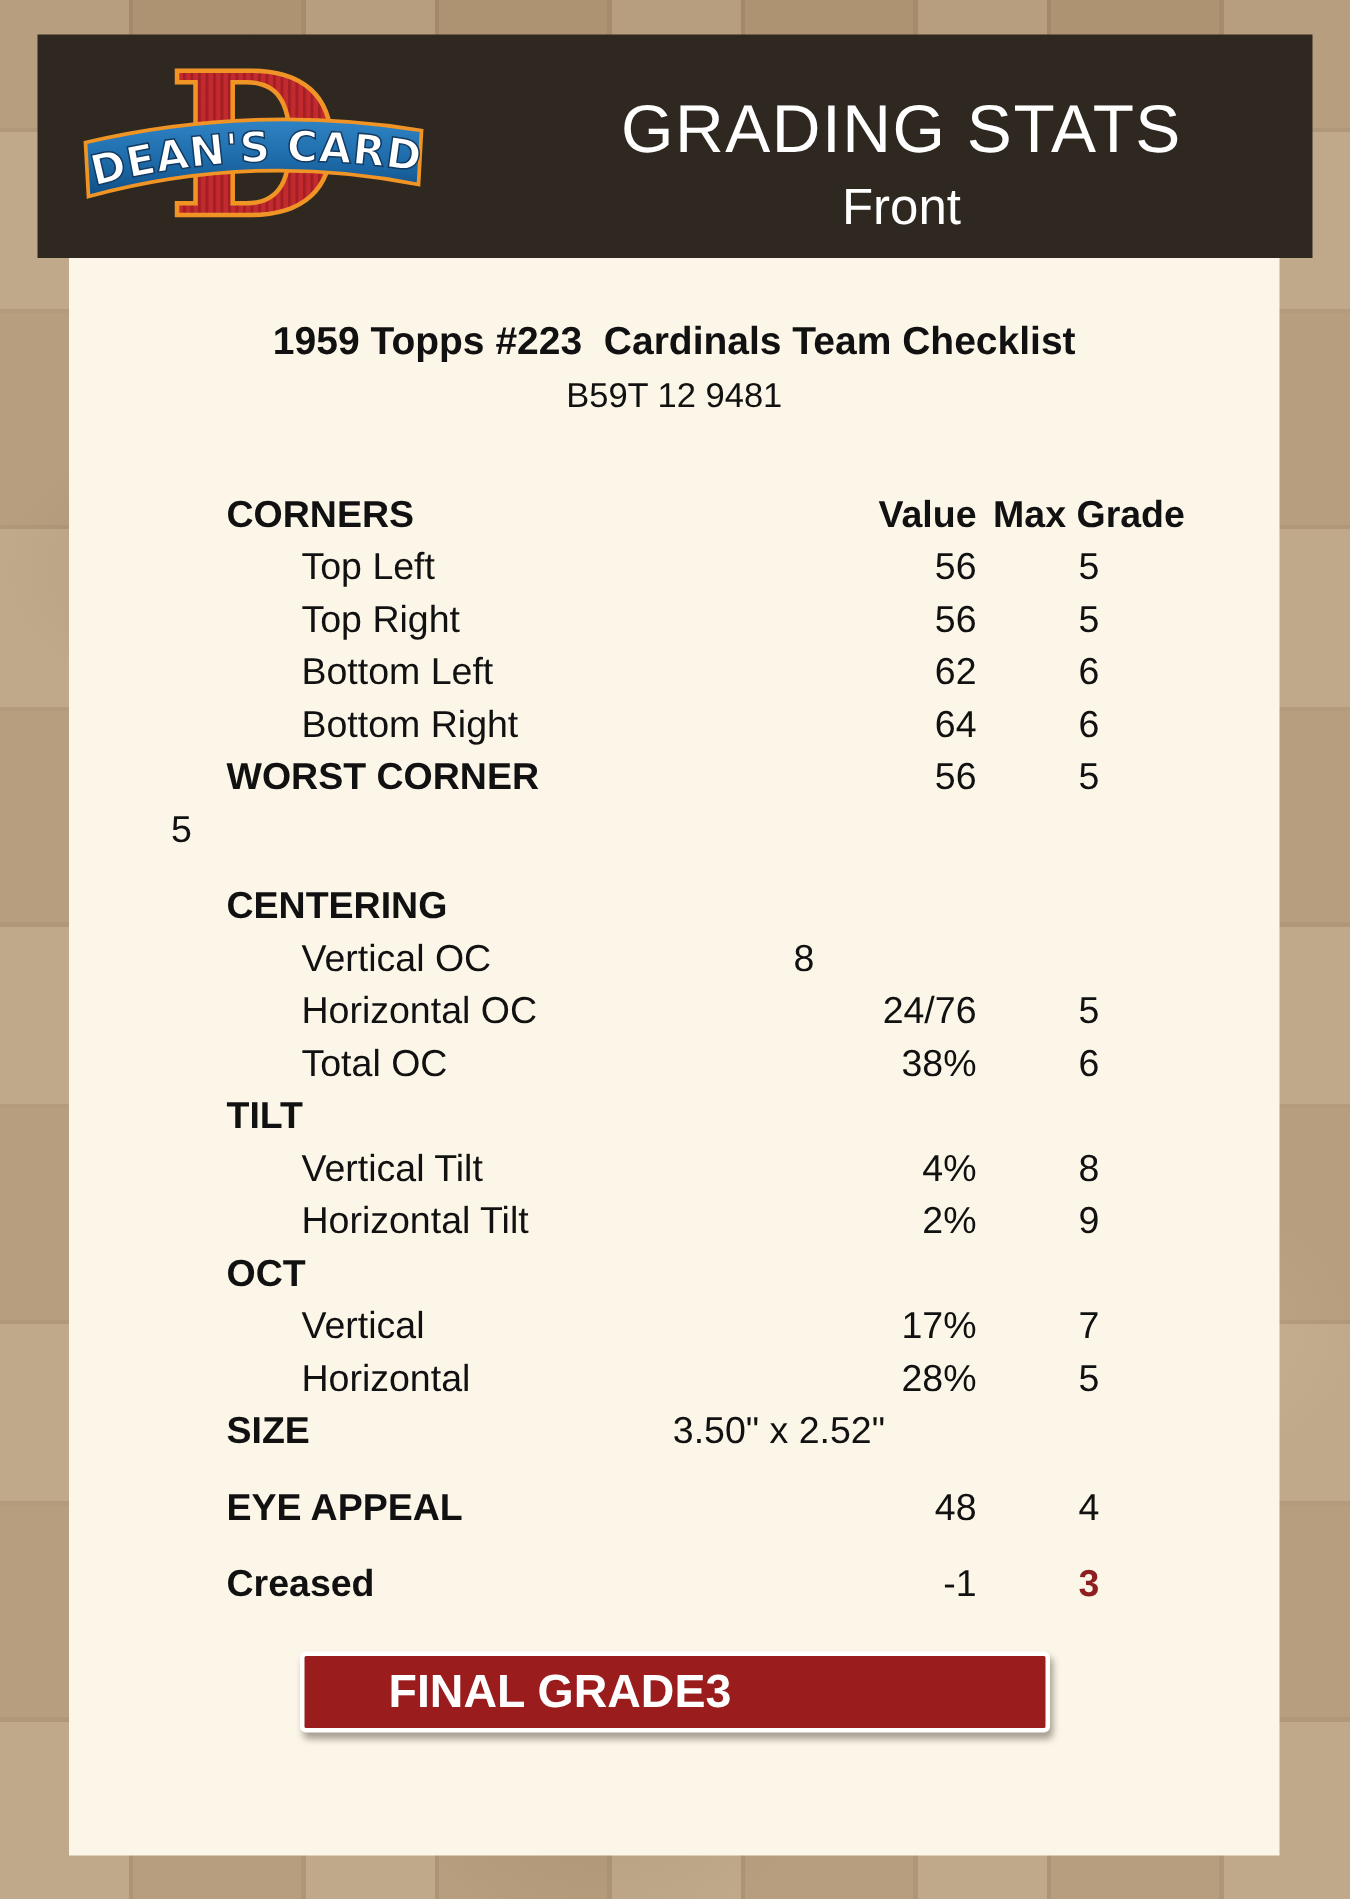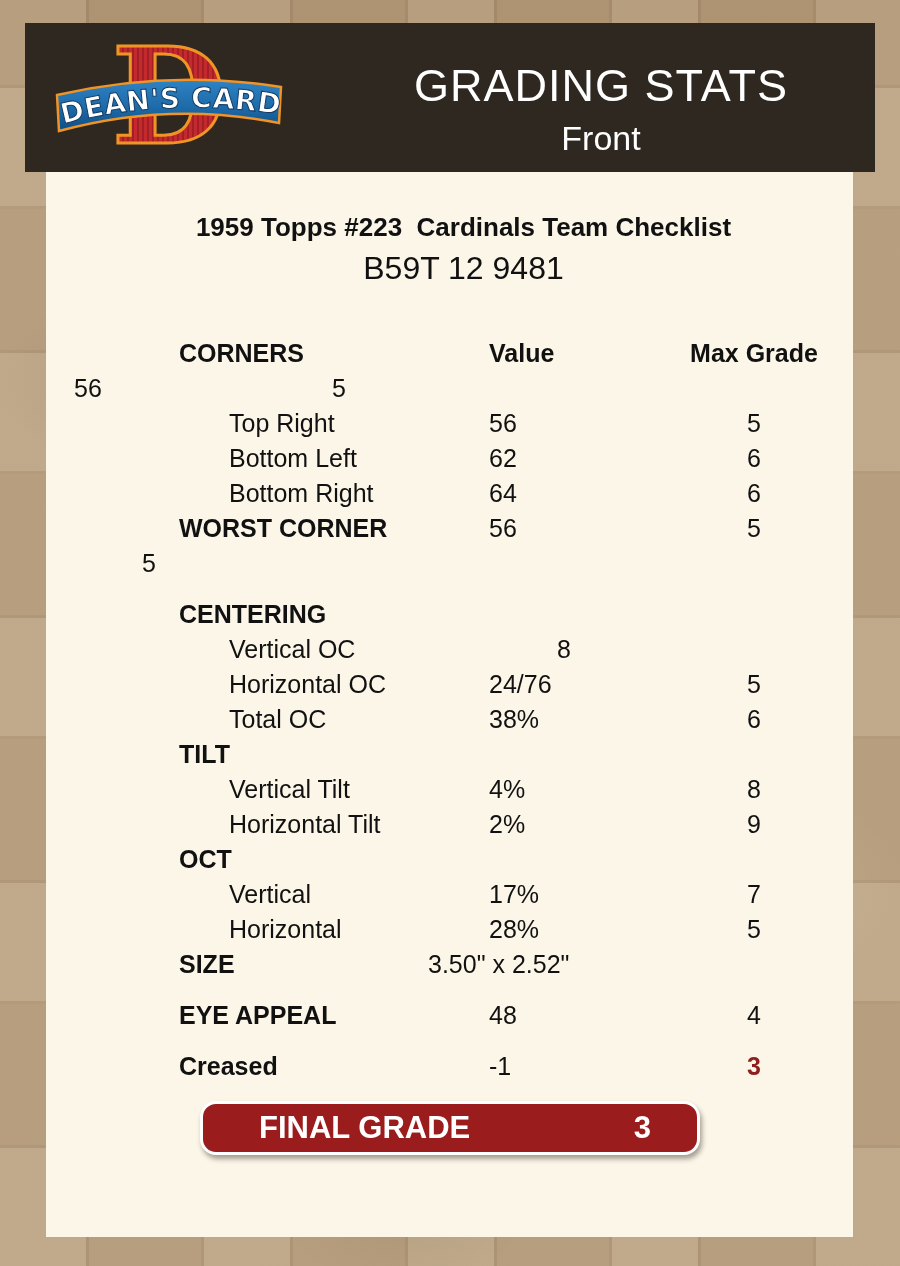--- a/index.html
+++ b/index.html
@@ -48,48 +48,48 @@
   .head-text{
     position:absolute;left:316px;top:0;width:520px;height:100%;
     text-align:center;color:#ffffff;
   }
   .head-title{margin-top:40px;font-size:45px;line-height:1;letter-spacing:1px;}
   .head-side{margin-top:13px;font-size:34px;line-height:1;}
 
   
   .card{
     position:absolute;left:46px;top:172px;width:807px;height:1065px;
-    background:var(--card-bg);color:#111111;padding-left:28px;
+    background:var(--card-bg);color:#111111;
   }
   .card-title{
     margin-top:40px;text-align:center;
     font-size:26px;font-weight:bold;white-space:pre-wrap;
   }
-  .card-code{margin-top:7px;text-align:center;font-size:32px;}
+  .card-code{margin-top:7px;text-align:center;font-size:23px;}
 
   .table{margin-top:38px;}
   .trow{display:flex;height:35px;align-items:center;font-size:25px;}
   .trow.gap{margin-top:16px;}
   .cell{overflow:visible;white-space:nowrap;margin-top:21px;}
   .lab{flex:0 0 415px;padding-left:105px;}
   .lab.indent{padding-left:155px;}
-  .val{flex:0 0 190px;text-align:left;}
+  .val{flex:0 0 190px;text-align:right;}
   .max{flex:0 0 150px;text-align:center;}
   .bold{font-weight:bold;}
   .red{color:var(--alert-red);font-weight:bold;}
   .shift{transform:translateX(-61px);}
 
   
   .final{
     position:absolute;left:154px;top:929px;width:500px;height:54px;
     background:var(--accent-red);
-    border:3px solid #ffffff;border-radius:16px;
+    border:3px solid #ffffff;border-radius:4px;
     box-shadow:2px 4px 5px rgba(60,50,40,0.45);
     color:#ffffff;font-size:31px;font-weight:bold;
-    display:flex;align-items:center;justify-content:space-between;
+    display:flex;align-items:center;justify-content:flex-start;
     padding:0 46px 0 56px;cursor:pointer;
   }
 </style>
 </head>
 <body>
 
 <div id="page">
 
   <div class="bg"></div>
 
@@ -123,20 +123,21 @@
     <div class="card-title">1959 Topps #223  Cardinals Team Checklist</div>
     <div class="card-code">B59T 12 9481</div>
 
     <div class="table">
         <div class="trow">
           <div class="cell lab bold">CORNERS</div>
           <div class="cell val bold">Value</div>
           <div class="cell max bold">Max Grade</div>
         </div>
         <div class="trow">
+          <div class="cell lab indent">Top Left</div>
           <div class="cell val">56</div>
           <div class="cell max">5</div>
         </div>
         <div class="trow">
           <div class="cell lab indent">Top Right</div>
           <div class="cell val">56</div>
           <div class="cell max">5</div>
         </div>
         <div class="trow">
           <div class="cell lab indent">Bottom Left</div>

